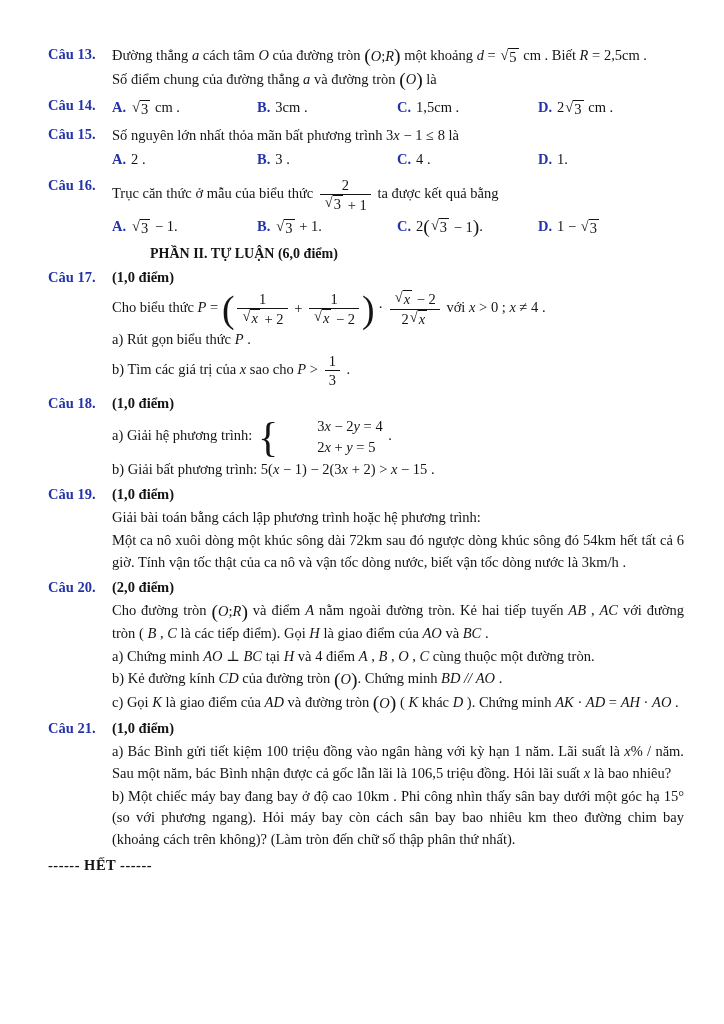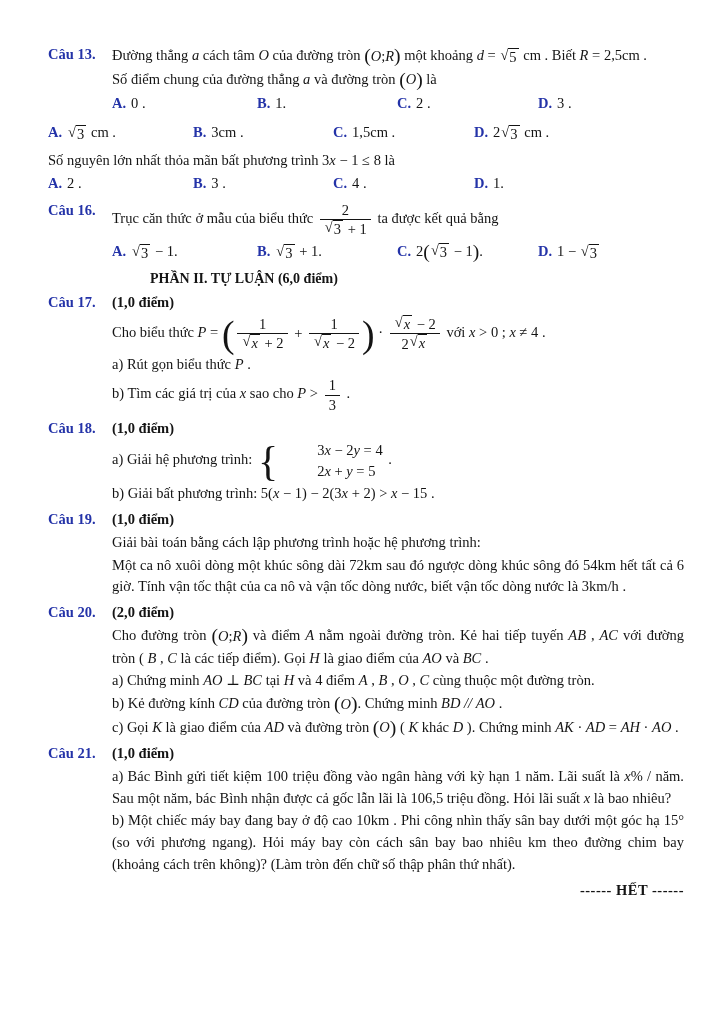--- a/index.html
+++ b/index.html
@@ -12,21 +12,21 @@
   .q{display:flex;margin-bottom:3px;}
   .lab{flex:0 0 64px;color:#2433a8;font-weight:bold;white-space:nowrap;}
   .qbody{flex:1 1 auto;min-width:0;}
   .pts{font-weight:bold;}
   .line{margin:1px 0;}
   .para{text-align:justify;margin:1px 0;}
   .opts{display:grid;grid-template-columns:145px 140px 141px 1fr;margin:2px 0 2px 0;align-items:center;}
   .opt{white-space:nowrap;}
   .letter{color:#2433a8;font-weight:bold;margin-right:5px;}
   .heading{font-weight:bold;margin:3px 0 3px 102px;font-size:14px;}
-  .endline{text-align:right;font-weight:bold;margin-top:0;letter-spacing:.5px;}
+  .endline{text-align:left;font-weight:bold;margin-top:0;letter-spacing:.5px;}
   .sg{white-space:pre-wrap;}
   .it{font-style:italic;}
   
   .sqrt{display:inline-flex;align-items:stretch;margin:0 1px;}
   .rsign{line-height:1.05;align-self:flex-start;}
   .rad{border-top:1px solid #141414;line-height:1.2;padding:0 2px 0 1px;}
   
   .frac{display:inline-flex;flex-direction:column;vertical-align:middle;text-align:center;margin:0 3px;line-height:1.25;}
   .fn{border-bottom:1px solid #141414;padding:0 4px;}
   .fd{padding:0 4px;display:inline-flex;justify-content:center;align-items:flex-end;}
@@ -62,45 +62,41 @@
               <span class="rsign">√</span>
               <span class="rad"><span class="sg">5</span></span>
             </span><span class="sg"> cm . Biết </span><span class="sg it">R</span><span class="sg"> = 2,5cm .</span></div>
           <div class="line para"><span class="sg">Số điểm chung của đường thẳng </span><span class="sg it">a</span><span class="sg"> và đường tròn </span><span class="pg">
               <span class="bp">(</span>
               <span class="pin">
                 <span class="sg it">O</span>
               </span>
               <span class="bp">)</span>
             </span><span class="sg"> là</span></div>
-          <div class="opts">
-            <div class="opt"><span class="letter">A.</span><span class="sg">0 .</span></div>
-            <div class="opt"><span class="letter">B.</span><span class="sg">1.</span></div>
-            <div class="opt"><span class="letter">C.</span><span class="sg">2 .</span></div>
-            <div class="opt"><span class="letter">D.</span><span class="sg">3 .</span></div>
-          </div>
-        </div>
-      </div>
-      <div class="q">
+        </div>
+      </div>
+      <div class="q">
+        <div class="lab">Câu 14.</div>
         <div class="qbody">
           <div class="opts">
             <div class="opt"><span class="letter">A.</span><span class="sqrt">
                 <span class="rsign">√</span>
                 <span class="rad"><span class="sg">3</span></span>
               </span><span class="sg"> cm .</span></div>
             <div class="opt"><span class="letter">B.</span><span class="sg">3cm .</span></div>
             <div class="opt"><span class="letter">C.</span><span class="sg">1,5cm .</span></div>
             <div class="opt"><span class="letter">D.</span><span class="sg">2</span><span class="sqrt">
                 <span class="rsign">√</span>
                 <span class="rad"><span class="sg">3</span></span>
               </span><span class="sg"> cm .</span></div>
           </div>
         </div>
       </div>
       <div class="q">
+        <div class="lab">Câu 15.</div>
         <div class="qbody">
           <div class="line para"><span class="sg">Số nguyên lớn nhất thỏa mãn bất phương trình 3</span><span class="sg it">x</span><span class="sg"> − 1 ≤ 8 là</span></div>
           <div class="opts">
             <div class="opt"><span class="letter">A.</span><span class="sg">2 .</span></div>
             <div class="opt"><span class="letter">B.</span><span class="sg">3 .</span></div>
             <div class="opt"><span class="letter">C.</span><span class="sg">4 .</span></div>
             <div class="opt"><span class="letter">D.</span><span class="sg">1.</span></div>
           </div>
         </div>
       </div>

